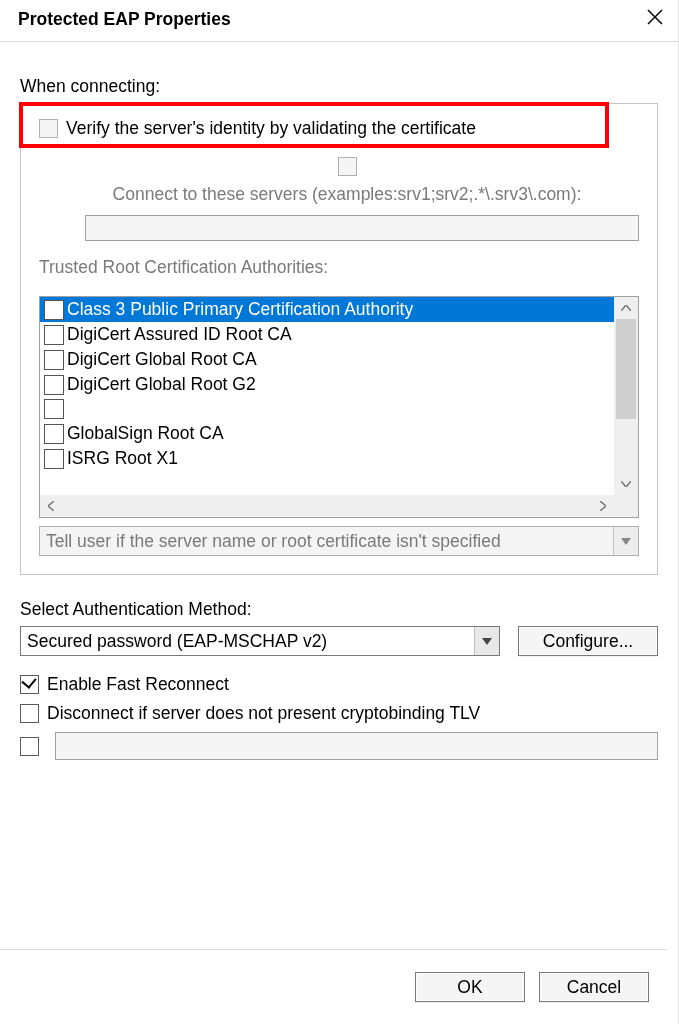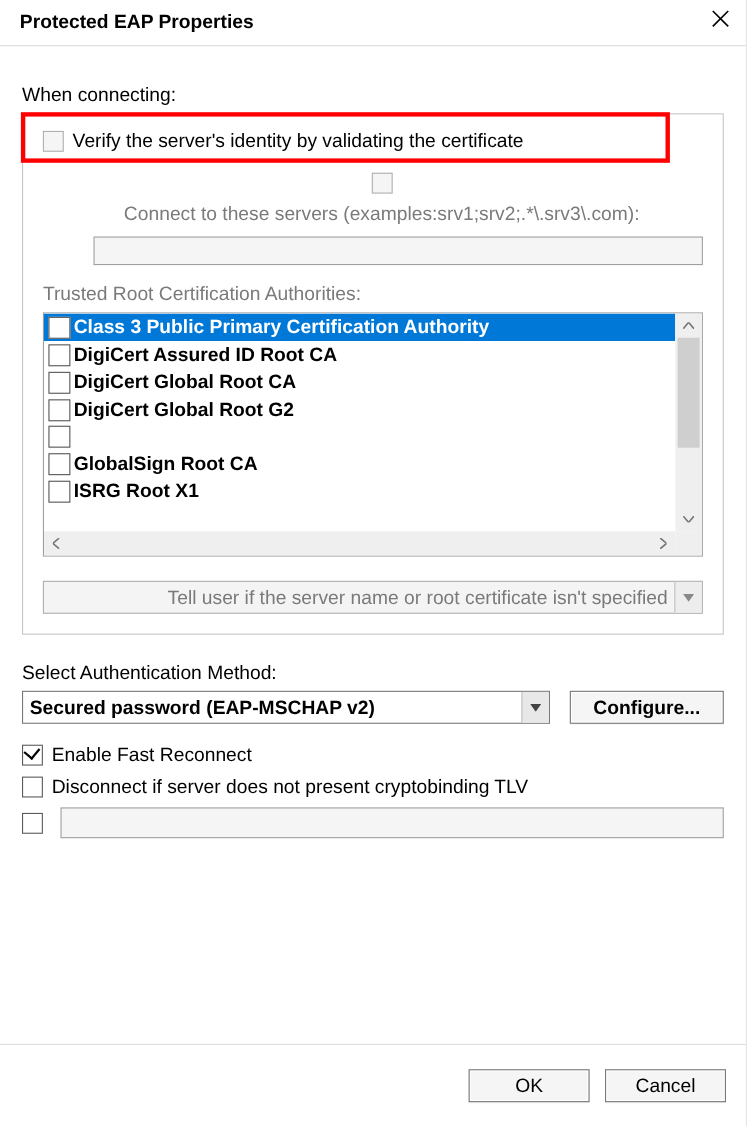--- a/index.html
+++ b/index.html
@@ -88,27 +88,26 @@
     width:100%;
     box-sizing:border-box;
     background:#fff;
   }
   .text-input:disabled{background:#f5f5f5;}
   .field-indent{margin:10px 0 16px 46px;}
 
   
   .listbox-wrap{
     border:1px solid var(--border);
-    margin-top:6px;
+    margin-top:18px;
     display:grid;
     grid-template-columns:1fr 24px;
     grid-template-rows:1fr 22px;
     width:100%;
     box-sizing:border-box;
-    font-weight:bold;
   }
   .listbox{
     grid-column:1;grid-row:1;
     overflow:hidden;
     background:#fff;
   }
   .listbox .li{
     display:flex;align-items:center;gap:3px;
     padding:2px 4px;
     font-size:17.5px;
@@ -172,33 +171,33 @@
     box-shadow:0 0 0 1px #fff inset, 0 1px 0 rgba(0,0,0,.05);
   }
   .btn-row{
     display:flex;
     justify-content:flex-end;
     gap:14px;
     padding:0 18px;
   }
 
   
-  .auth-row{display:flex;gap:18px;align-items:center;margin-top:6px;font-weight:bold;}
+  .auth-row{display:flex;gap:18px;align-items:center;margin-top:6px;}
   .auth-row .dropdown{flex:1;}
   .auth-row .win-btn{min-width:140px;}
 
   .lower-checks{margin-top:18px;}
   .lower-checks .chk-row{margin:8px 0;}
   .idprivacy-row{display:flex;align-items:center;gap:16px;}
   .idprivacy-row .text-input{flex:1;height:28px;}
 
   
   .bottom-bar{
     position:absolute;
-    left:0;right:0;bottom:22px;
+    left:0;right:11px;bottom:22px;
     border-top:1px solid #dcdcdc;
     padding-top:22px;
   }
 </style>
 </head>
 <body>
 
 <div class="dialog">
 
   <div class="titlebar">
@@ -285,21 +284,21 @@
           </div>
           <div class="arrow right">
             <svg width="6" height="10" class="scroll-glyph">
                 <polyline points="0,0 6,5 0,10" fill="none" stroke-width="1.5"></polyline>
               </svg>
           </div>
         </div>
         <div class="hscroll-corner"></div>
       </div>
 
-      <div class="dropdown disabled" style="margin-top:22px;text-align:right;">
+      <div class="dropdown disabled" style="margin-top:8px;">
         <span class="val disabled">Tell user if the server name or root certificate isn't specified</span>
         <span class="btn">
           <svg width="10" height="7">
               <polygon points="0,0 10,0 5,7" fill="#888"></polygon>
             </svg>
         </span>
       </div>
 
     </div>
 

